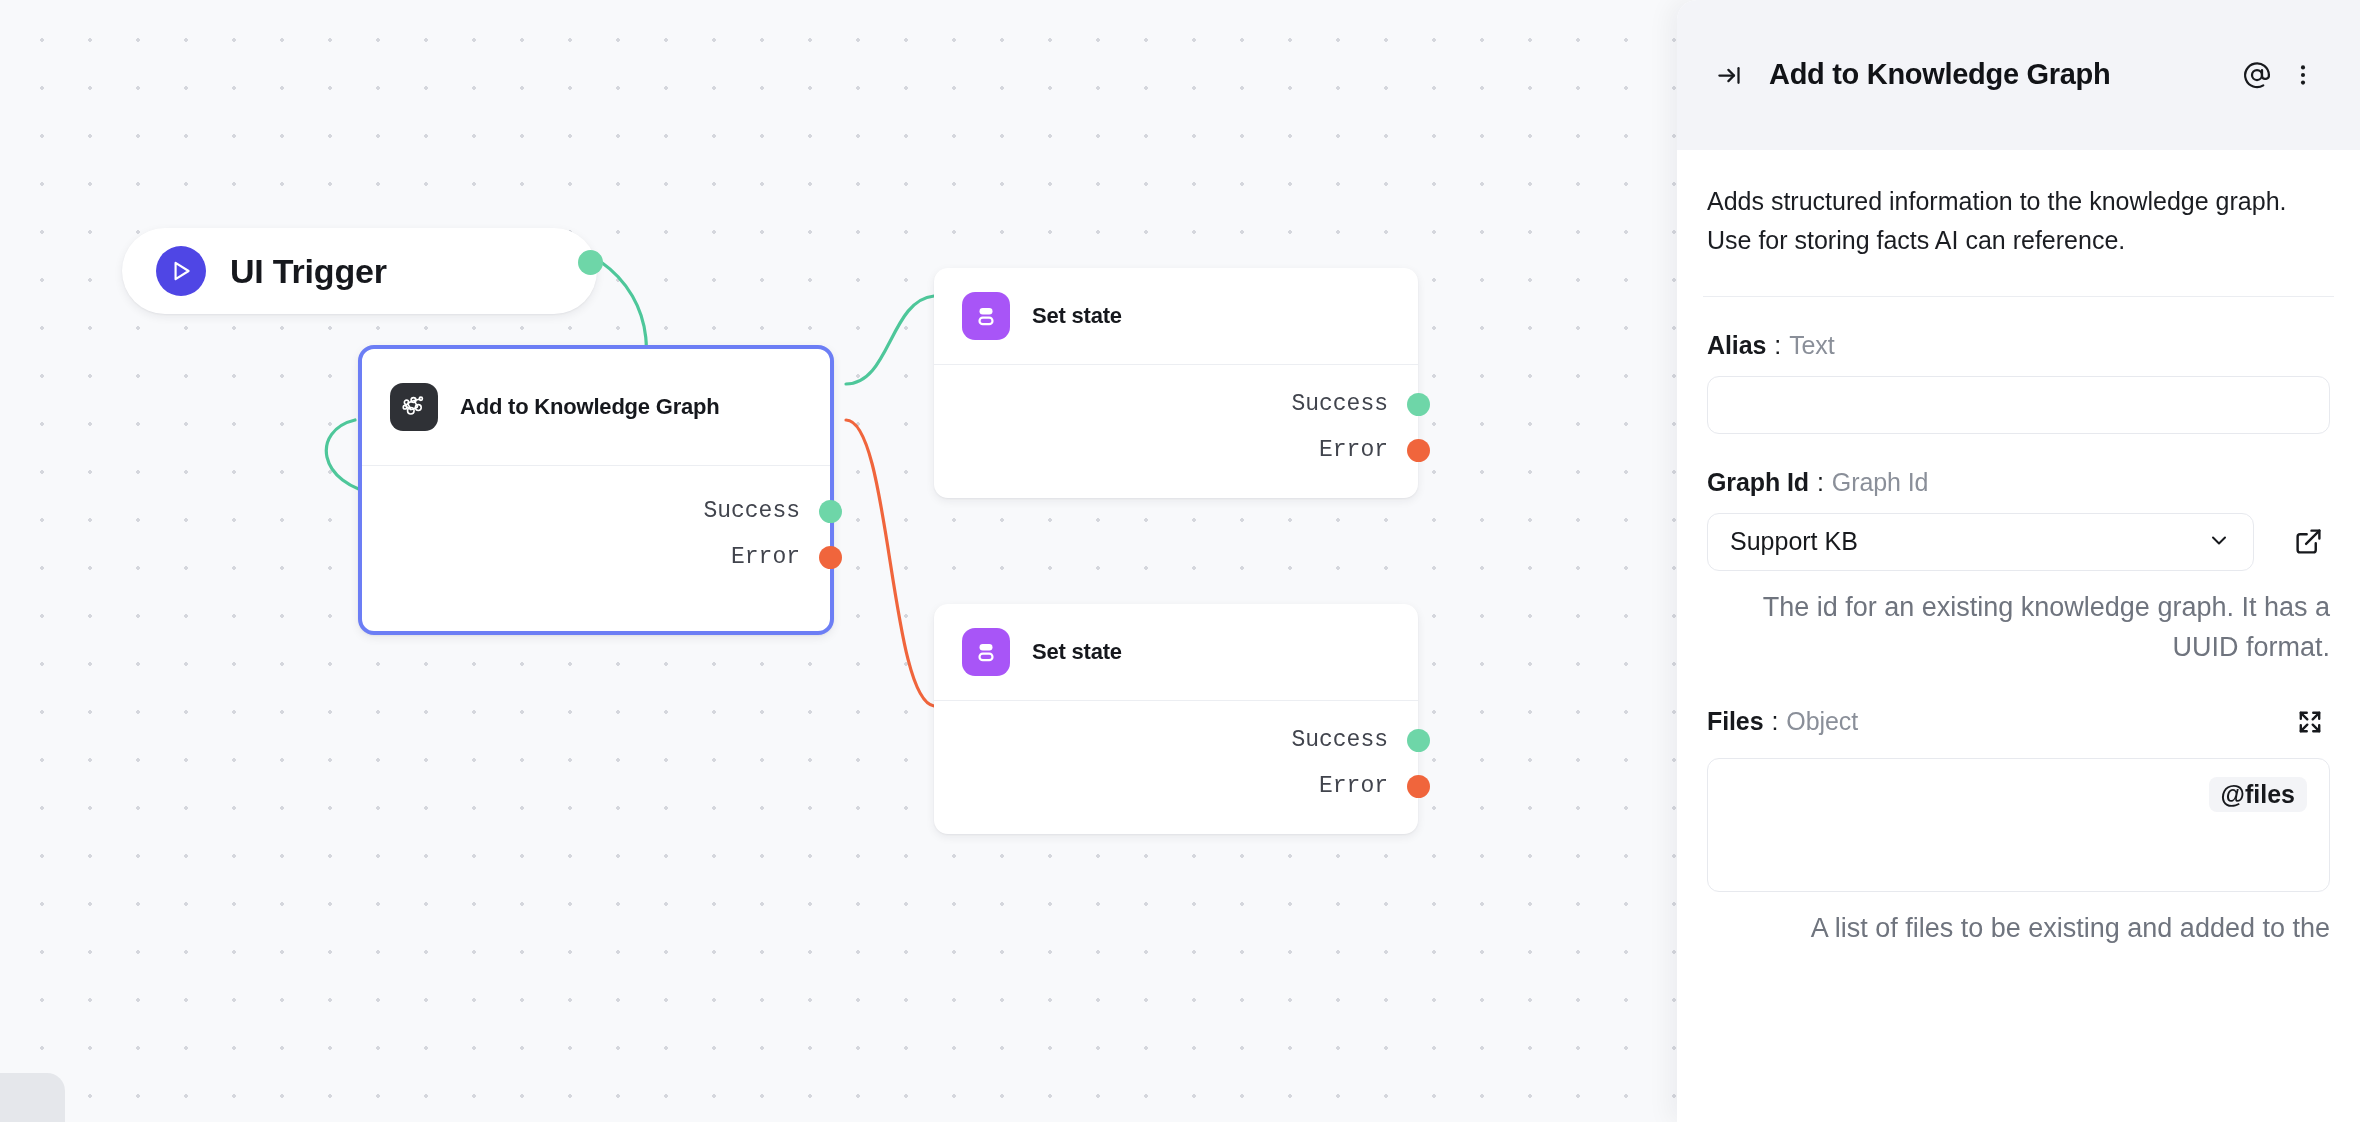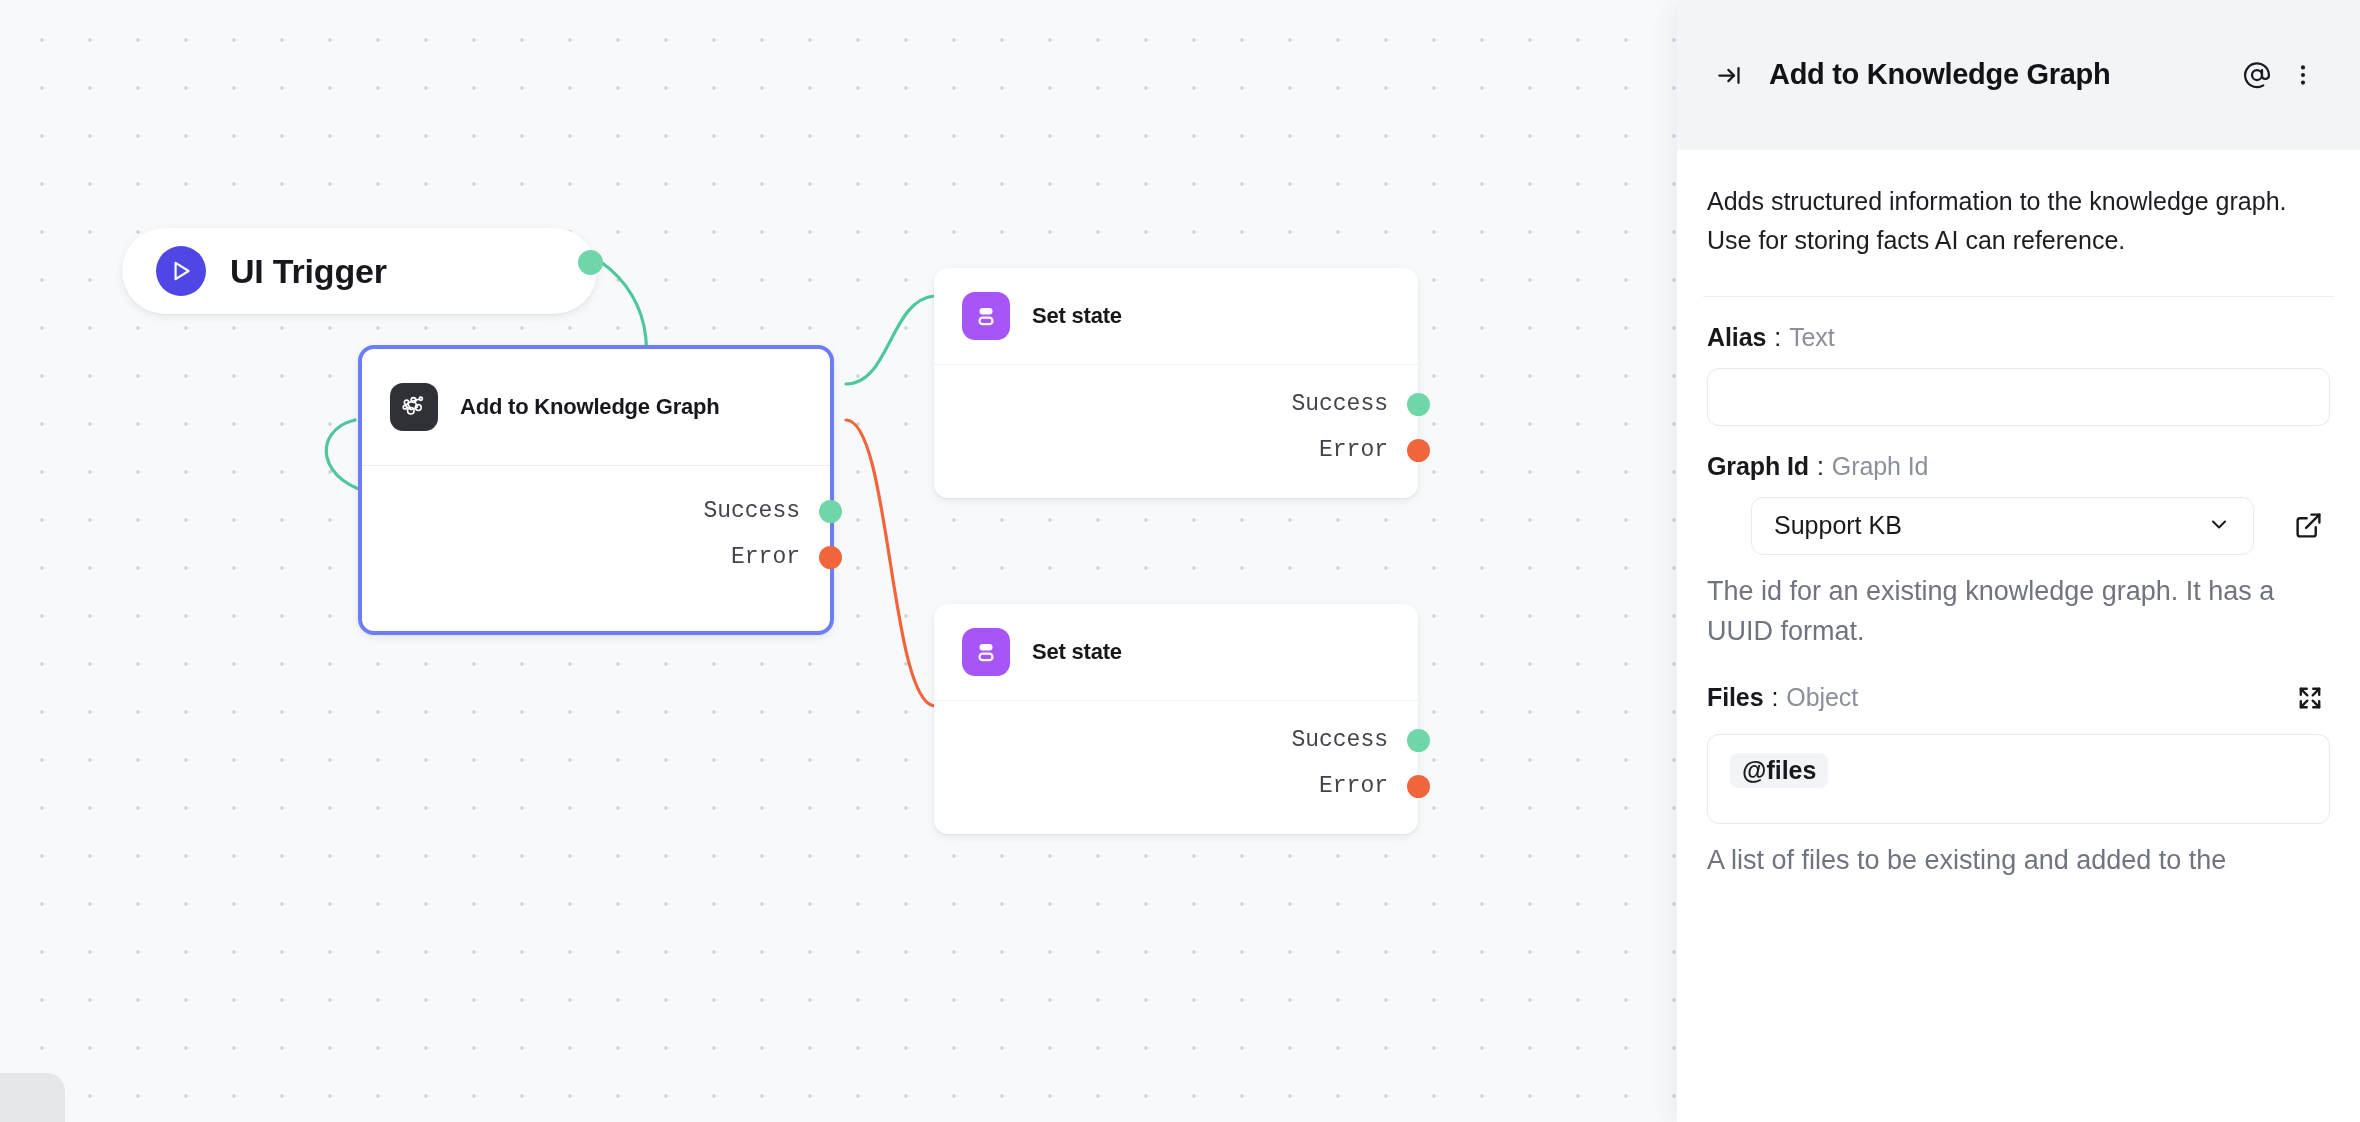--- a/index.html
+++ b/index.html
@@ -78,41 +78,41 @@
     margin-left:18px;margin-right:14px;letter-spacing:-.3px;
   }
   .hdr-icon{width:46px;height:46px;display:flex;align-items:center;justify-content:center;flex:none;cursor:pointer;}
   .hdr-icon.at{font-size:31px;color:#17191d;}
 
   .panel-body{padding:0 30px;box-sizing:border-box;}
   .panel-desc{
     font-size:25px;line-height:1.55;color:#1b1d22;padding:32px 4px 36px 4px;
     border-bottom:1px solid #ebedf1;margin:0 -4px;
   }
-  .field{padding-top:26px;}
+  .field{padding-top:34px;text-align:right;}
   .field-label{font-size:25px;font-weight:700;color:#17191d;display:flex;align-items:baseline;letter-spacing:-.1px;}
   .field-label .sep{font-weight:400;color:#17191d;margin:0 8px;}
   .field-label .type{font-weight:400;color:#8a8f99;}
   .label-row{display:flex;align-items:center;justify-content:space-between;}
   .expand-btn{width:40px;height:40px;display:flex;align-items:center;justify-content:center;cursor:pointer;}
 
   .input-box{
     margin-top:16px;height:58px;border:1.5px solid #e7e9ee;border-radius:12px;background:#fff;
     display:flex;align-items:center;padding:0 22px;box-sizing:border-box;font-size:24px;color:#17191d;
   }
-  .select-row{display:flex;align-items:center;gap:32px;margin-top:16px;margin-left:44px;}
+  .select-row{display:flex;align-items:center;gap:32px;margin-top:16px;}
   .select-box{
     flex:1;height:58px;border:1.5px solid #e7e9ee;border-radius:12px;background:#fff;
     display:flex;align-items:center;justify-content:space-between;padding:0 22px;box-sizing:border-box;cursor:pointer;
   }
   .select-value{font-size:25px;color:#17191d;}
   .ext-btn{width:44px;height:44px;display:flex;align-items:center;justify-content:center;cursor:pointer;flex:none;}
   .help{font-size:27px;line-height:1.5;color:#6f747e;margin-top:16px;}
   .code-box{
-    margin-top:16px;height:90px;border:1.5px solid #e7e9ee;border-radius:12px;background:#fff;
+    margin-top:16px;height:134px;border:1.5px solid #e7e9ee;border-radius:12px;background:#fff;
     padding:18px 22px;box-sizing:border-box;
   }
   .token{
     display:inline-block;background:#f3f4f7;border-radius:8px;padding:3px 12px;
     font-size:25px;color:#17191d;font-weight:600;
   }
 </style>
 </head>
 <body>
 

